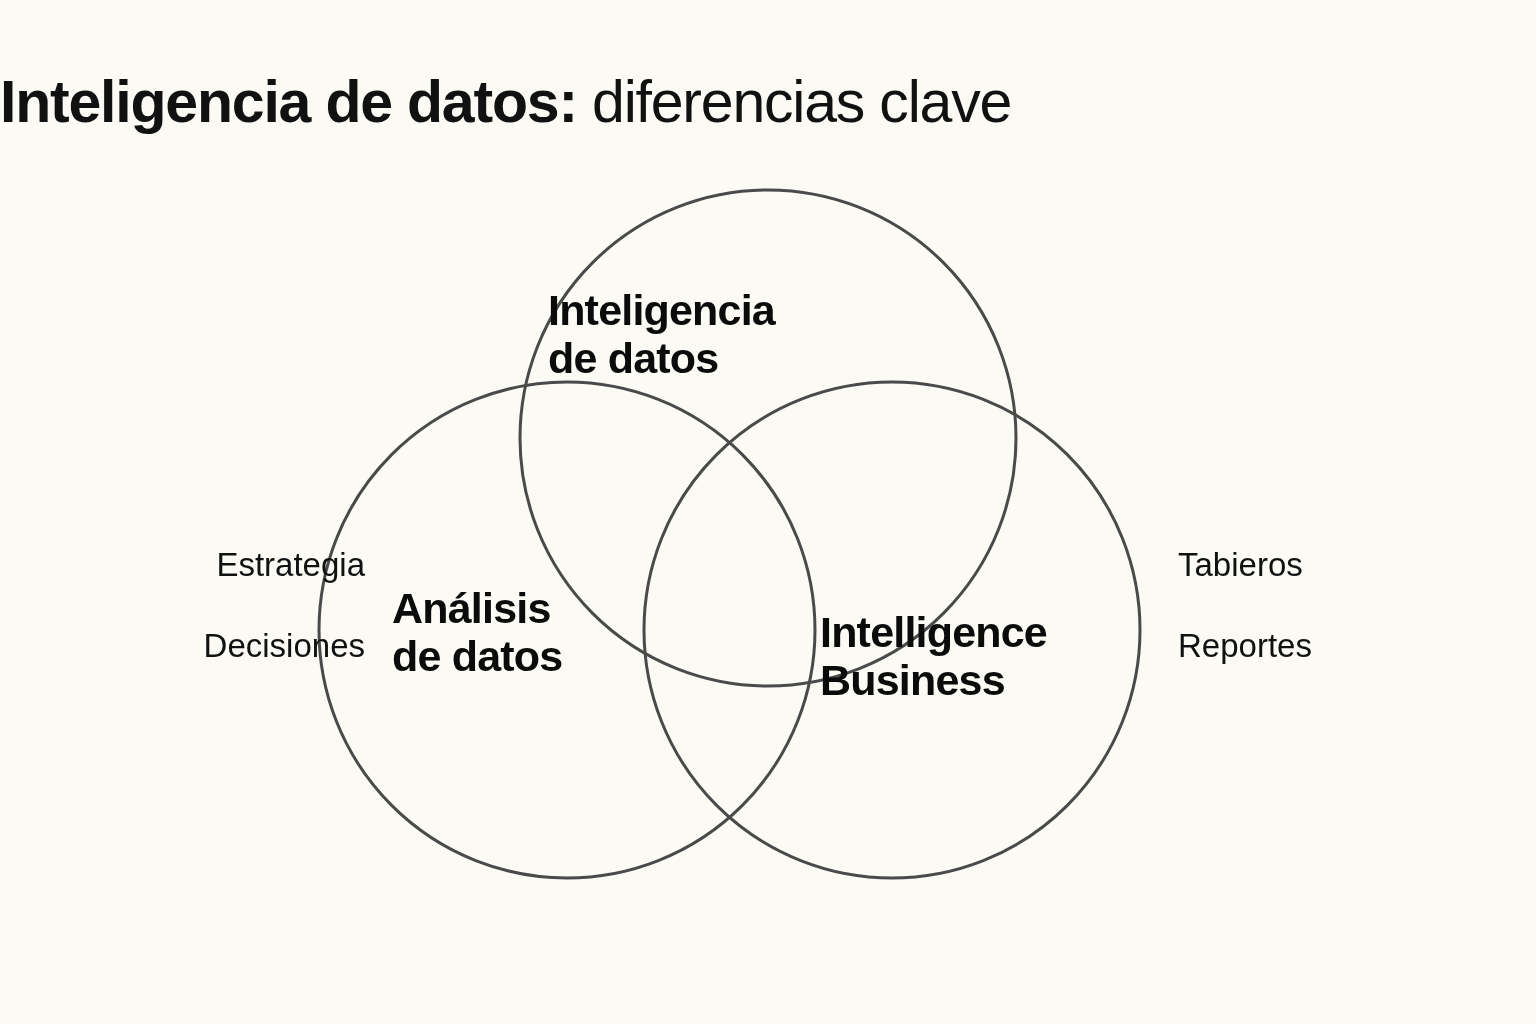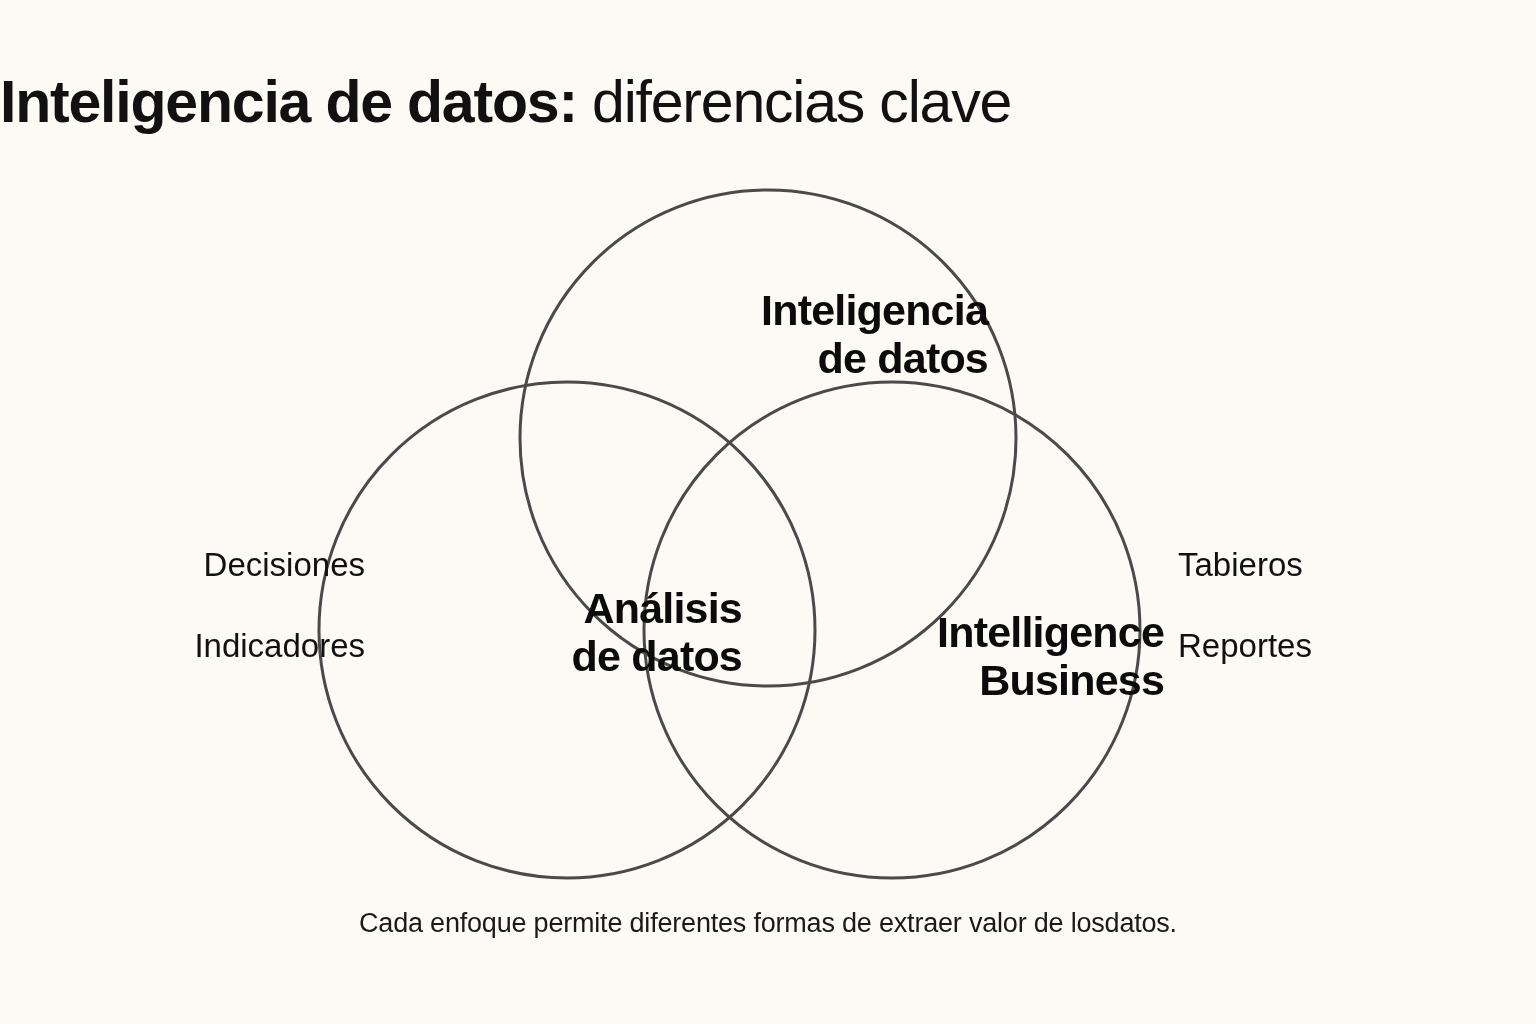--- a/index.html
+++ b/index.html
@@ -53,21 +53,21 @@
   }
   .venn circle {
     fill: none;
     stroke: #4a4a4a;
     stroke-width: 3;
   }
 
   
   .circle-label {
     position: absolute;
-    text-align: right;
+    text-align: left;
     font-weight: 700;
     font-size: 43px;
     line-height: 1.12;
     letter-spacing: -0.8px;
     color: #0b0b0b;
   }
   .label-top {
     left: 548px;
     top: 286px;
     width: 440px;
@@ -149,24 +149,23 @@
     <div>Análisis</div>
     <div>de datos</div>
   </div>
 
   <div class="circle-label label-right">
     <div>Intelligence</div>
     <div>Business</div>
   </div>
 
   <div class="side-list side-left">
+    <div class="item">Estrategia</div>
     <div class="item">Decisiones</div>
-    <div class="item">Indicadores</div>
   </div>
 
   <div class="side-list side-right">
     <div class="item">Tabieros</div>
     <div class="item">Reportes</div>
   </div>
 
-  <div class="caption">Cada enfoque permite diferentes formas de extraer valor de losdatos.</div>
 
 </div>
 
 </body></html>

